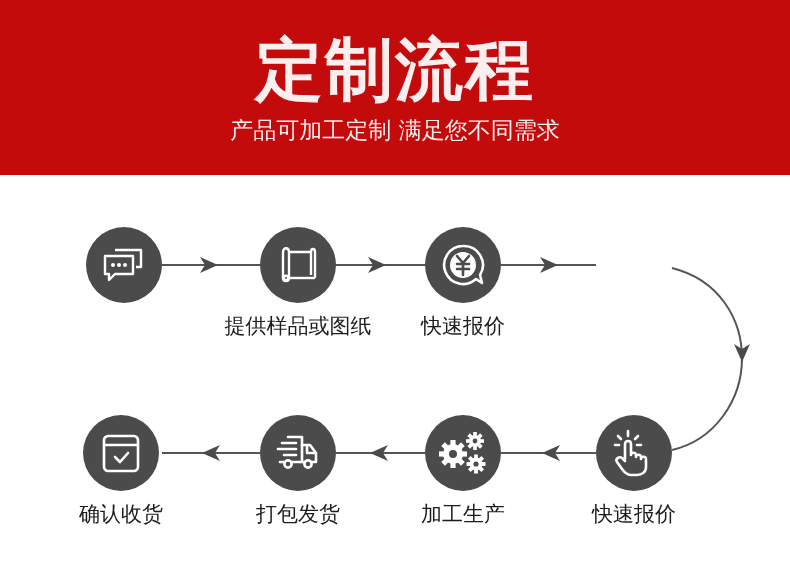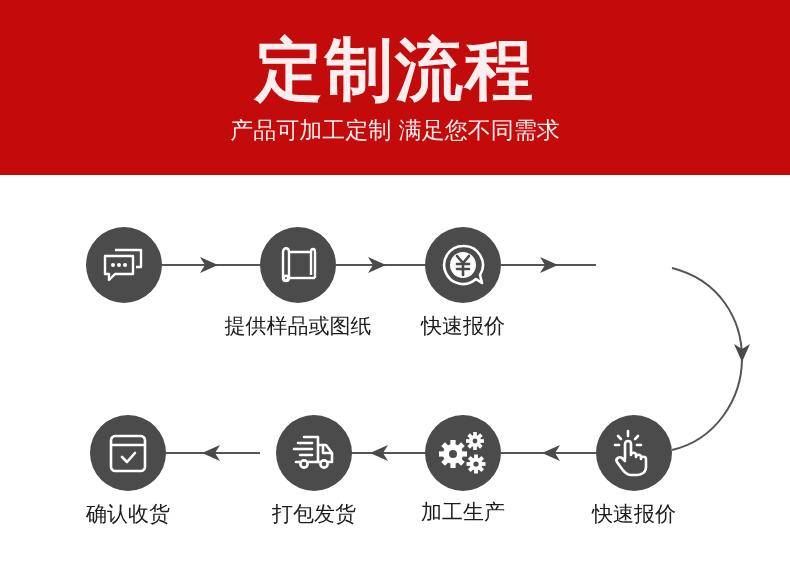--- a/index.html
+++ b/index.html
@@ -151,21 +151,21 @@
           <path d="M26 7 L23 10"></path>
           <path d="M3 16 H7"></path>
           <path d="M25 16 H29"></path>
           <path d="M13 30 V15 C13 11, 19 11, 19 15 V26 C19 23, 24 23, 24 26 V28 C24 25, 29 25, 29 28 V30 C29 27, 34 27, 34 30 V38 C34 43, 30 46, 25 46 H19 C15 46, 13 44, 10 40 L5 33 C3 30, 7 27, 10 29 L13 32"></path>
         </g>
       </svg>
     </div>
     <div class="label">快速报价</div>
   </div>
 
-  <div class="step" style="left:463px; top:415px;font-family:Liberation Mono, monospace;">
+  <div class="step" style="left:463px; top:415px;">
     <div class="circle">
       <svg width="52" height="46" viewBox="0 0 52 46">
         <g fill="#ffffff">
 
           <g transform="translate(16 24)">
             <circle r="10"></circle>
             <rect x="-2.6" y="-14" width="5.2" height="28"></rect>
             <rect x="-14" y="-2.6" width="28" height="5.2"></rect>
             <rect x="-2.6" y="-14" width="5.2" height="28" transform="rotate(45)"></rect>
             <rect x="-2.6" y="-14" width="5.2" height="28" transform="rotate(-45)"></rect>
@@ -190,41 +190,41 @@
         <g fill="#4b4b4b">
           <circle cx="16" cy="24" r="4"></circle>
           <circle cx="38" cy="11" r="2.4"></circle>
           <circle cx="39" cy="34" r="2.6"></circle>
         </g>
       </svg>
     </div>
     <div class="label">加工生产</div>
   </div>
 
-  <div class="step" style="left:314px; top:415px;">
+  <div class="step" style="left:298px; top:415px;">
     <div class="circle">
       <svg width="48" height="40" viewBox="0 0 48 40">
         <g fill="none" stroke="#ffffff" stroke-width="2.6" stroke-linecap="round" stroke-linejoin="round">
           <path d="M14 4 H28 V29"></path>
           <path d="M28 12 H36 L42 20 V29 H38"></path>
           <path d="M33 13 V20 H41"></path>
           <path d="M6 29 H10"></path>
           <path d="M18 29 H30"></path>
           <circle cx="14" cy="31" r="3.6"></circle>
           <circle cx="34" cy="31" r="3.6"></circle>
           <path d="M8 10 H22"></path>
           <path d="M4 16 H22"></path>
           <path d="M10 22 H22"></path>
         </g>
       </svg>
     </div>
     <div class="label">打包发货</div>
   </div>
 
-  <div class="step" style="left:128px; top:415px;">
+  <div class="step" style="left:121px; top:415px;">
     <div class="circle">
       <svg width="46" height="40" viewBox="0 0 46 40">
         <g fill="none" stroke="#ffffff" stroke-width="2.6" stroke-linejoin="round">
           <path d="M6 7 C6 5, 8 3, 10 3 H36 C38 3, 40 5, 40 7 V12 H6 Z"></path>
           <path d="M6 12 V34 C6 36, 8 38, 10 38 H36 C38 38, 40 36, 40 34 V12"></path>
           <path d="M17 24 L22 29 L30 20" stroke-linecap="round"></path>
         </g>
       </svg>
     </div>
     <div class="label">确认收货</div>

